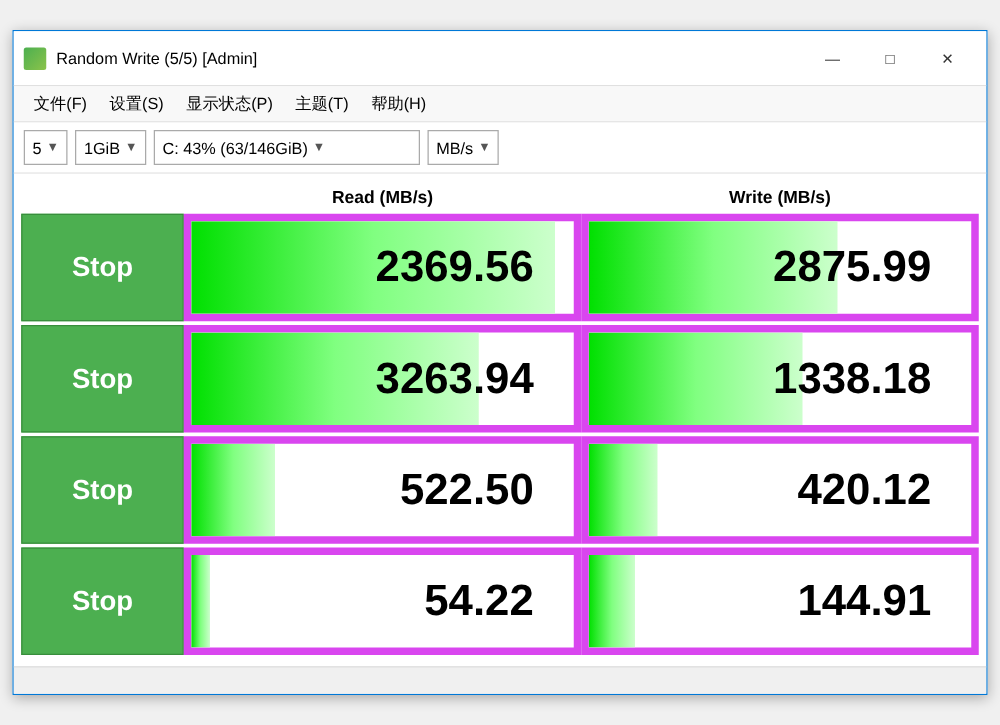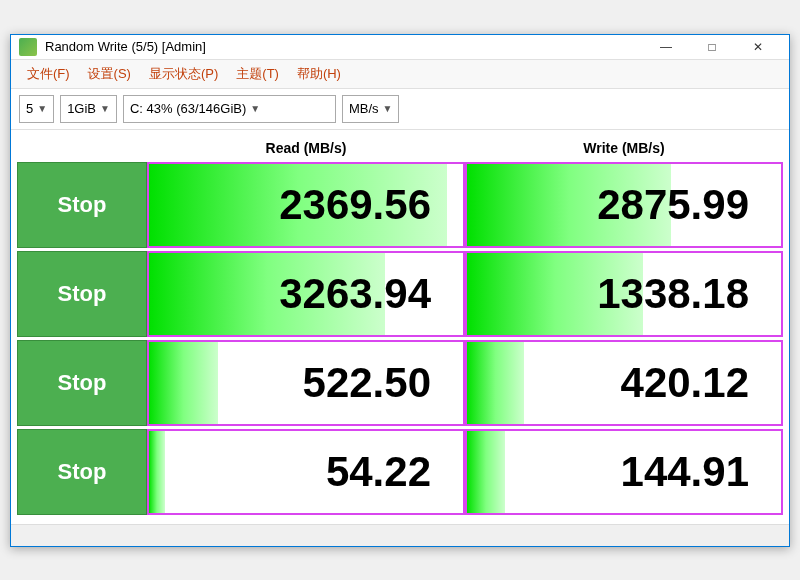--- a/index.html
+++ b/index.html
@@ -21,21 +21,21 @@
       box-shadow: 0 2px 10px rgba(0,0,0,0.3);
     }
 
     .title-bar {
       background: #ffffff;
       border-bottom: 1px solid #e0e0e0;
       display: flex;
       align-items: center;
       justify-content: space-between;
       padding: 6px 8px;
-      height: 25px;
+      height: 44px;
     }
 
     .title-bar-left {
       display: flex;
       align-items: center;
       gap: 8px;
     }
 
     .title-bar-icon {
       width: 18px;
@@ -72,21 +72,21 @@
       display: flex;
       gap: 2px;
       padding: 2px 8px;
       border-bottom: 1px solid #e0e0e0;
       background: #f8f8f8;
     }
 
     .menu-item {
       padding: 3px 8px;
       font-size: 13px;
-      color: #c2410c;
+      color: #000000;
       cursor: pointer;
     }
 
     .toolbar {
       display: flex;
       align-items: center;
       gap: 6px;
       padding: 6px 8px;
       border-bottom: 1px solid #e0e0e0;
       background: #fff;
@@ -141,26 +141,26 @@
       font-weight: bold;
       border: none;
       cursor: pointer;
       display: flex;
       align-items: center;
       justify-content: center;
       border: 1px solid #388e3c;
     }
 
     .value-cell {
-      border: 2px solid #d946ef;
+      border: 6px solid #d946ef;
       display: flex;
       align-items: center;
       justify-content: flex-end;
       padding-right: 32px;
-      font-size: 42px;
+      font-size: 35px;
       font-weight: bold;
       color: #000;
       position: relative;
       overflow: hidden;
     }
 
     .value-cell::before {
       content: '';
       position: absolute;
       left: 0;

